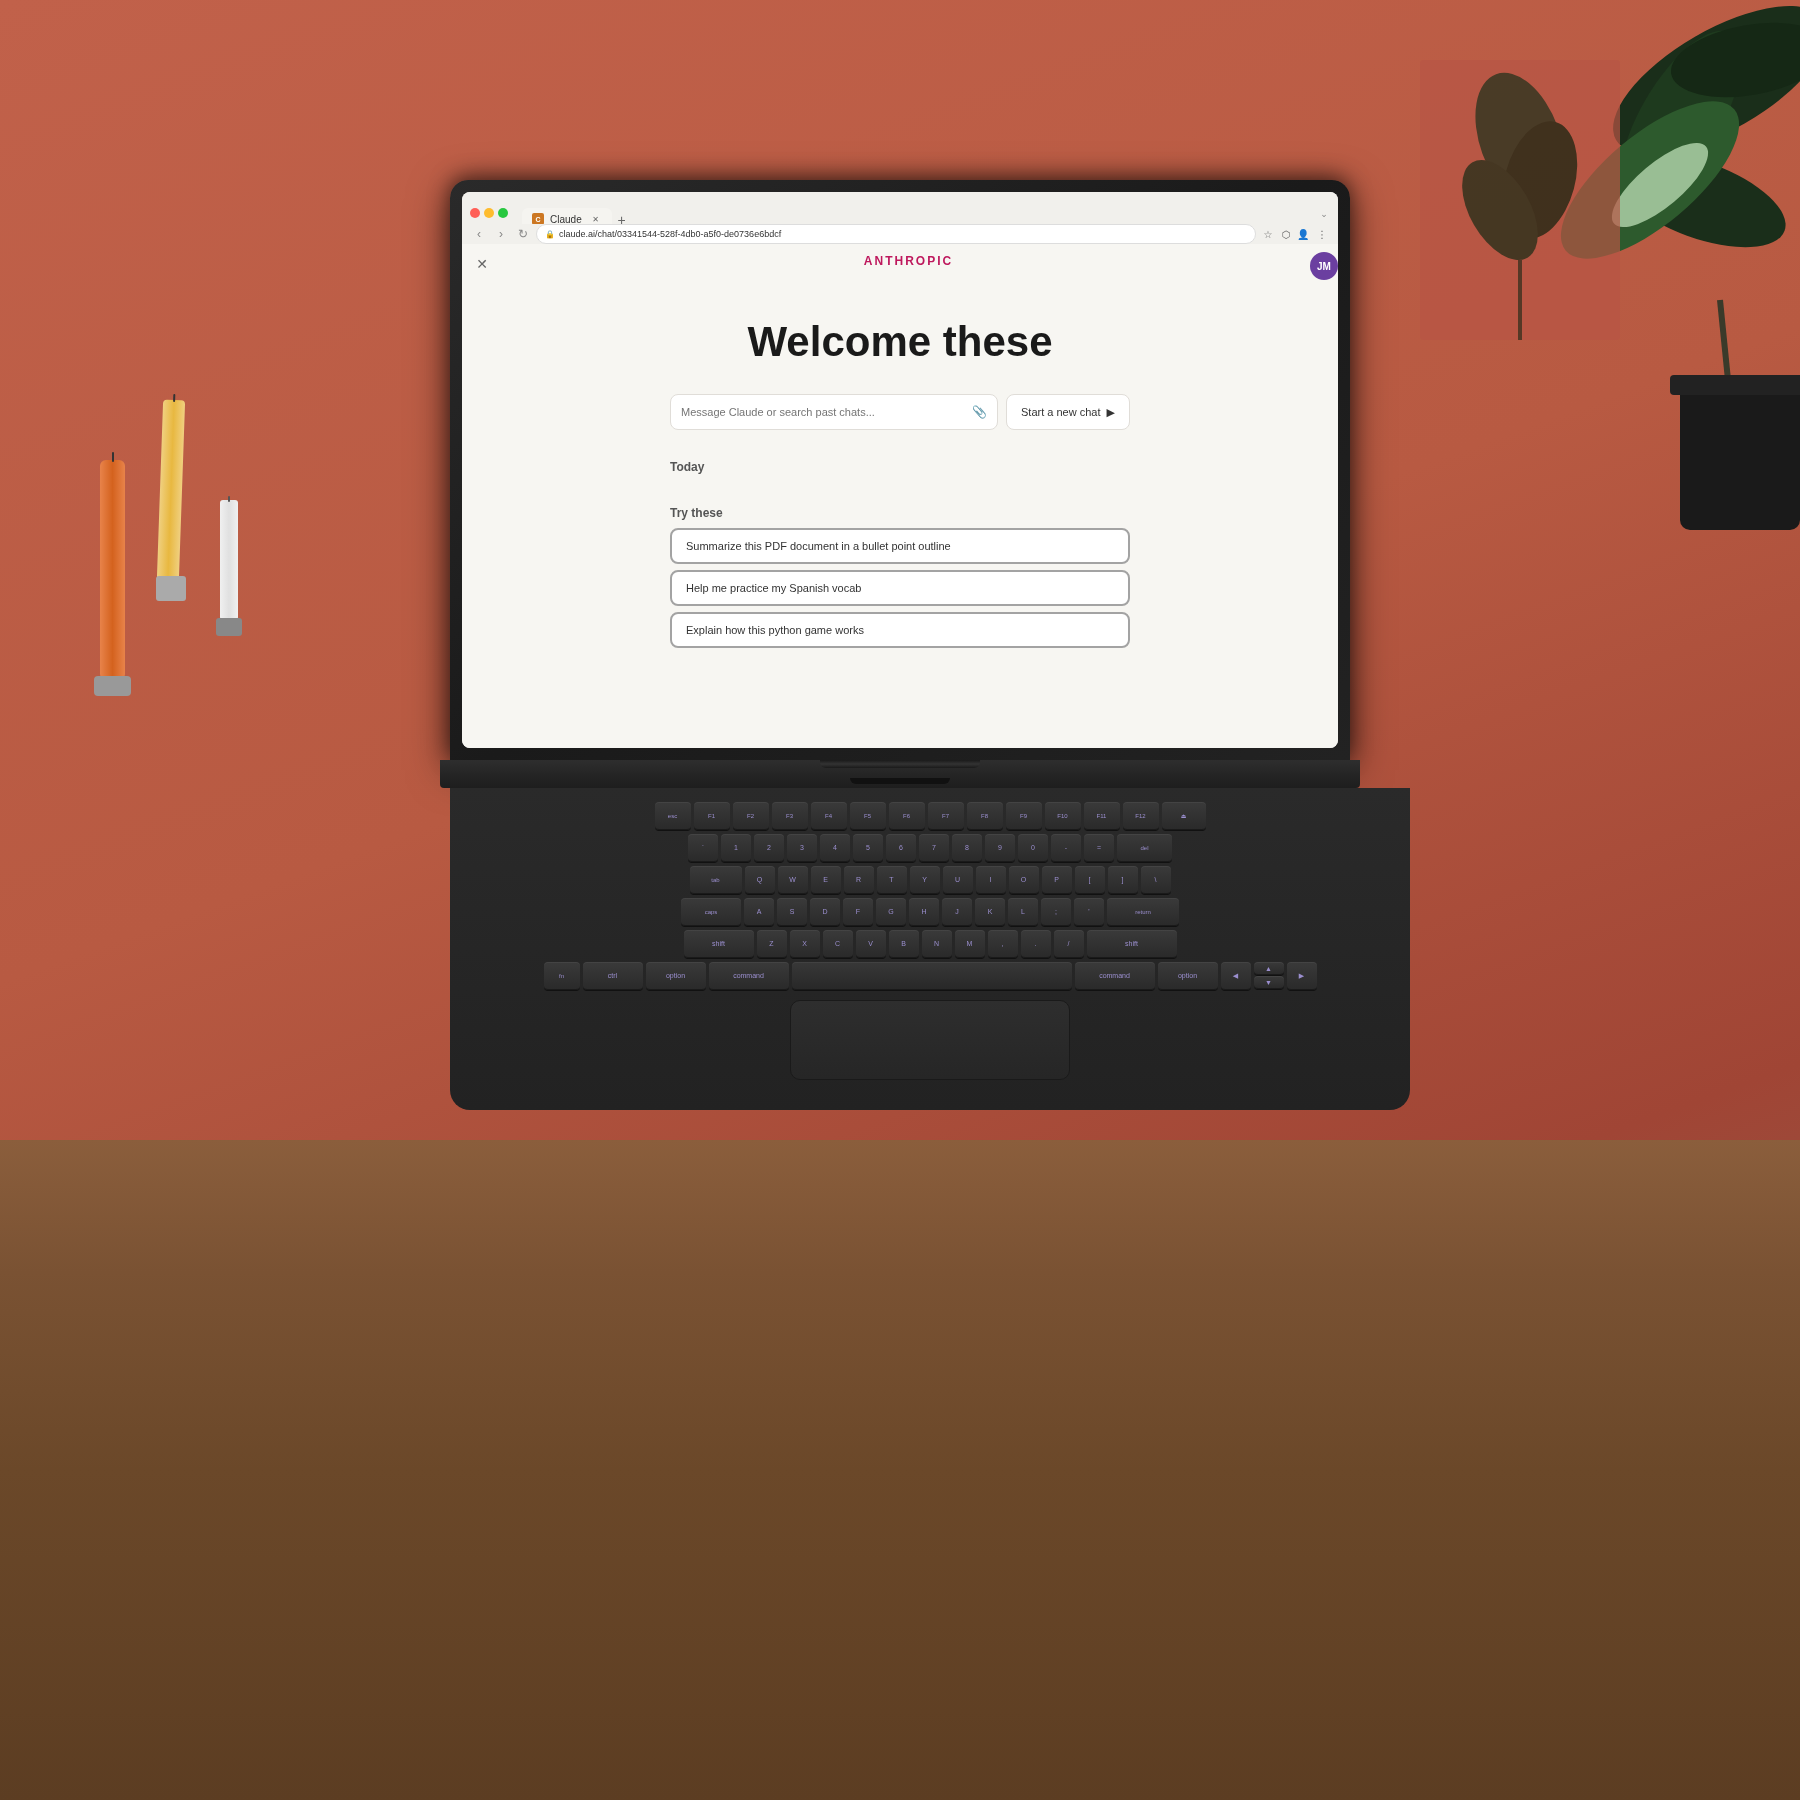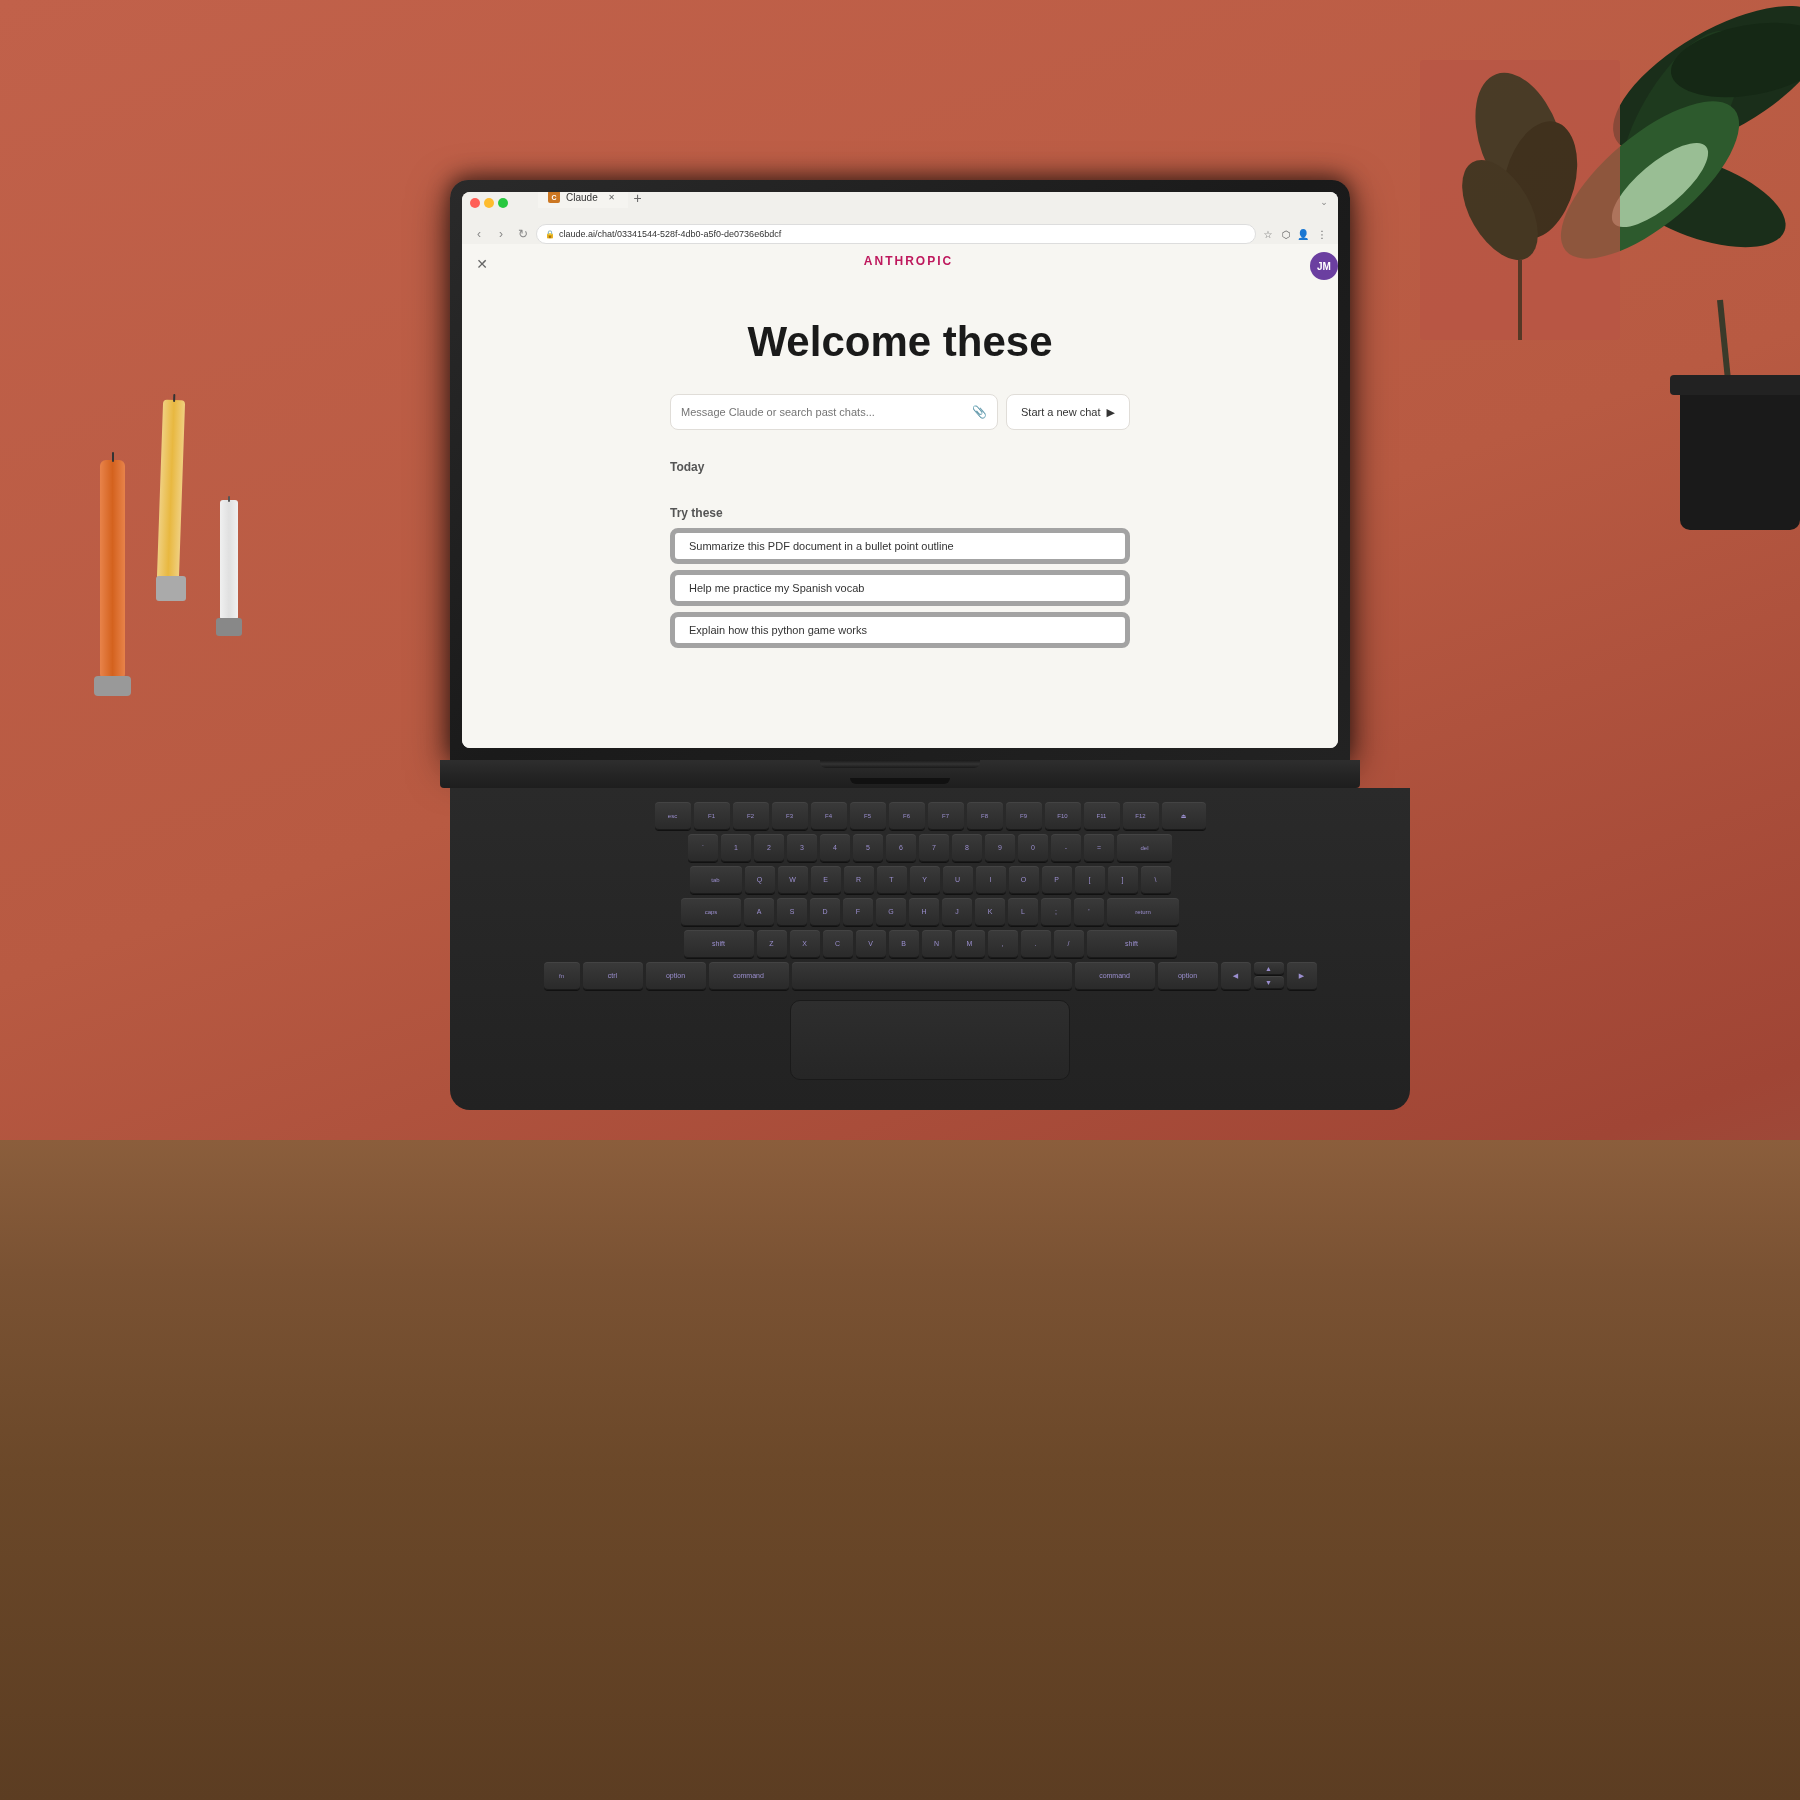--- a/index.html
+++ b/index.html
@@ -54,23 +54,23 @@
       height: 52px;
       background: #f1f0ec;
       border-bottom: 1px solid #ddd;
       display: flex;
       flex-direction: column;
     }
 
     .browser-title-bar {
       height: 28px;
       display: flex;
-      align-items: flex-end;
+      align-items: flex-start;
       padding: 16px 8px;
-      gap: 20px;
+      gap: 4px;
     }
 
     .tab-active {
       background: #f5f4f0;
       border-radius: 6px 6px 0 0;
       padding: 2px 10px;
       display: flex;
       align-items: center;
       gap: 6px;
       font-size: 10px;
@@ -339,21 +339,21 @@
       font-size: 12px;
       font-weight: 600;
       color: #555;
       margin-bottom: 8px;
     }
 
     .suggestion-item {
       width: 100%;
       height: 36px;
       background: white;
-      border: 5px solid #a3a3a3;
+      border: 2px solid #a3a3a3;
       border-radius: 8px;
       display: flex;
       align-items: center;
       padding: 0 14px;
       font-size: 11px;
       color: #333;
       margin-bottom: 6px;
       cursor: pointer;
     }
 

